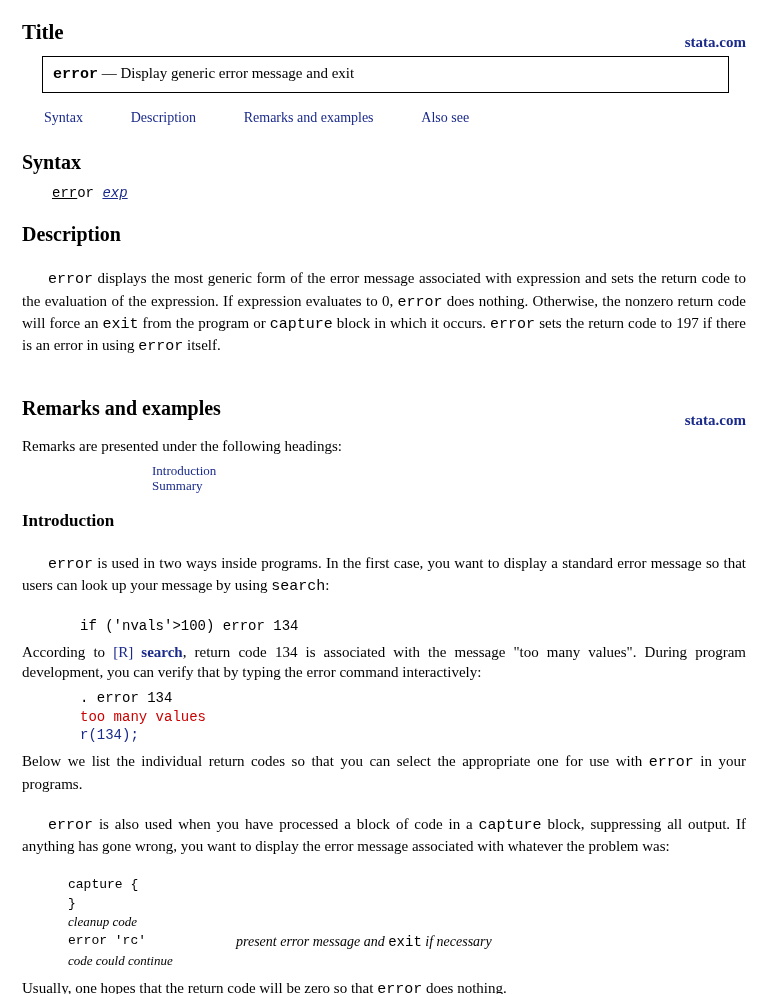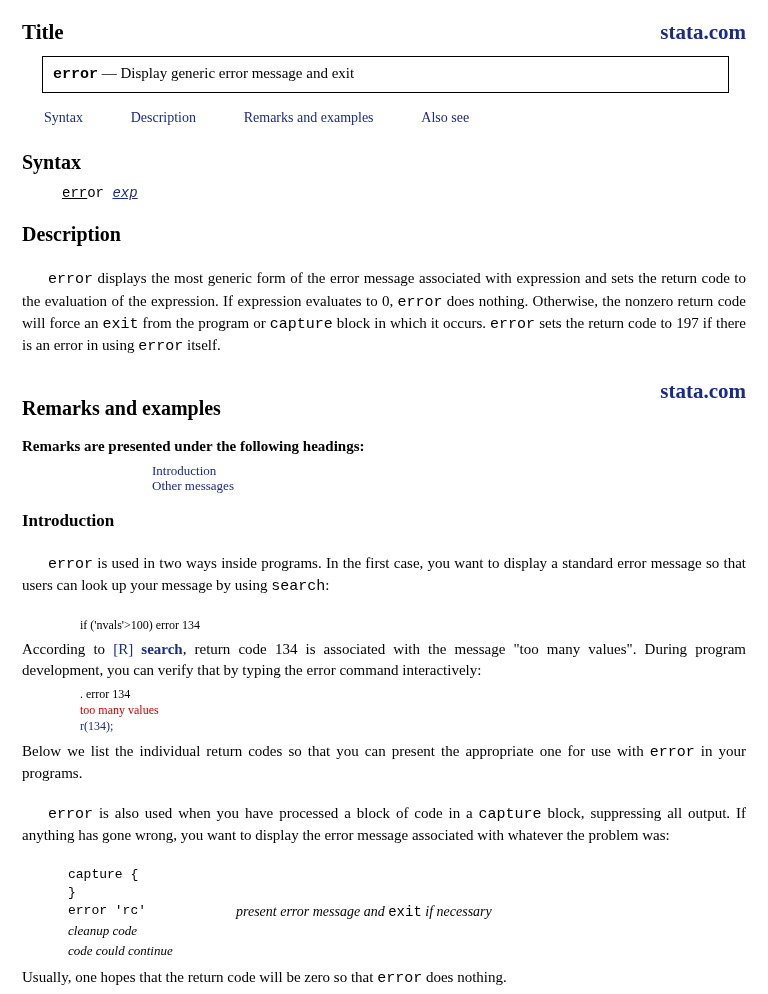--- a/index.html
+++ b/index.html
@@ -8,31 +8,31 @@
     margin: 0;
     padding: 18px 22px;
     width: 768px;
     box-sizing: border-box;
     color: #000;
     line-height: 1.35;
   }
   .header-row {
     display: flex;
     justify-content: space-between;
-    align-items: flex-start;
+    align-items: flex-end;
   }
   h1.title {
     font-size: 21px;
     font-weight: bold;
     margin: 0 0 6px 0;
   }
   .stata-link {
     color: #1a2a8a;
     font-weight: bold;
-    font-size: 21px;
+    font-size: 15px;
     text-decoration: none;
   }
   .title-box {
     border: 1px solid #000;
     padding: 6px 10px;
     margin: 4px 17px 14px 20px;
   }
   .cmd-name {
     font-family: "Courier New", monospace;
     font-weight: bold;
@@ -52,24 +52,23 @@
     font-weight: bold;
     margin: 18px 0 8px 0;
   }
   h3.subsection {
     font-size: 17px;
     font-weight: bold;
     margin: 16px 0 6px 0;
   }
   .indent {
     margin-left: 36px;
-    font-weight: bold;
   }
   .syntax-line {
-    margin: 4px 0 8px 40px;
+    margin: 4px 0 8px 30px;
     font-family: "Courier New", monospace;
     font-size: 14px;
   }
   .u3 {
     text-decoration: underline;
   }
   .ital-link {
     color: #1a2a8a;
     font-style: italic;
   }
@@ -89,22 +88,22 @@
     margin-left: 130px;
     line-height: 1.2;
     font-size: 13px;
   }
   .toc a {
     color: #1a2a8a;
     text-decoration: none;
     display: block;
   }
   .code-block {
-    font-family: Liberation Serif, serif;
-    font-size: 12px;
+    font-family: Liberation Mono, monospace;
+    font-size: 14px;
     white-space: pre;
     margin: 6px 0 6px 58px;
     line-height: 1.35;
   }
   .red { color: #cc0000; text-align: right; }
   .blue { color: #1a2a8a; }
   .sec-link { color: #1a2a8a; font-weight: bold; text-decoration: none; }
   .bracket { color: #1a2a8a; }
   .code-table {
     font-family: "Courier New", monospace;
@@ -153,63 +152,63 @@
   <span class="tt">error</span><span> displays the most generic form of the error message associated with expression and sets the return code to the evaluation of the expression. If expression evaluates to 0, </span><span class="tt">error</span><span> does nothing. Otherwise, the nonzero return code will force an </span><span class="tt">exit</span><span> from the program or </span><span class="tt">capture</span><span> block in which it occurs. </span><span class="tt">error</span><span> sets the return code to 197 if there is an error in using </span><span class="tt">error</span><span> itself.</span>
 </p>
 
 <div class="header-row">
   <h2 class="section">Remarks and examples</h2>
   <a href="#" class="stata-link">stata.com</a>
 </div>
 <p class="body indent">Remarks are presented under the following headings:</p>
 <div class="toc">
   <a href="#">Introduction</a>
-  <a href="#">Other messages</a>
+  <a href="#">Summary</a>
 </div>
 
 <h3 class="subsection">Introduction</h3>
 
 <p class="body-indent">
   <span class="tt">error</span><span> is used in two ways inside programs. In the first case, you want to display a standard error message so that users can look up your message by using </span><span class="tt">search</span><span>:</span>
 </p>
 
 <div class="code-block">if ('nvals'&gt;100) error 134</div>
 
 <p class="body">
   <span>According to </span><span class="bracket">[R]</span><a href="#" class="sec-link"> search</a><span>, return code 134 is associated with the message "too many values". During program development, you can verify that by typing the error command interactively:</span>
 </p>
 
 <div class="code-block"><span>. error 134</span>
 <span class="red">too many values</span>
 <span class="blue">r(134);</span></div>
 
 <p class="body">
-  <span>Below we list the individual return codes so that you can present the appropriate one for use with </span><span class="tt">error</span><span> in your programs.</span>
+  <span>Below we list the individual return codes so that you can select the appropriate one for use with </span><span class="tt">error</span><span> in your programs.</span>
 </p>
 
 <p class="body-indent">
   <span class="tt">error</span><span> is also used when you have processed a block of code in a </span><span class="tt">capture</span><span> block, suppressing all output. If anything has gone wrong, you want to display the error message associated with whatever the problem was:</span>
 </p>
 
 <table class="code-table">
   <tbody>
       <tr>
         <td colspan="2">capture {</td>
       </tr>
   <tr>
         <td colspan="2">}</td>
       </tr>
   <tr>
+        <td colspan="2"><span style="font-style:italic;font-family:'Times New Roman',Times,serif;">cleanup code</span></td>
+      </tr>
+  <tr>
     <td>error 'rc'</td>
     <td class="comment"><span>present error message and </span><span class="tt">exit</span><span> if necessary</span></td>
   </tr>
   <tr>
-        <td colspan="2"><span style="font-style:italic;font-family:'Times New Roman',Times,serif;">cleanup code</span></td>
-      </tr>
-  <tr>
         <td colspan="2"><span style="font-style:italic;font-family:Liberation Serif, serif;">code could continue</span></td>
       </tr>
 </tbody>
   </table>
 
 <p class="body">
   <span>Usually, one hopes that the return code will be zero so that </span><span class="tt">error</span><span> does nothing.</span>
 </p>
 
 <div class="pagenum">1</div>

